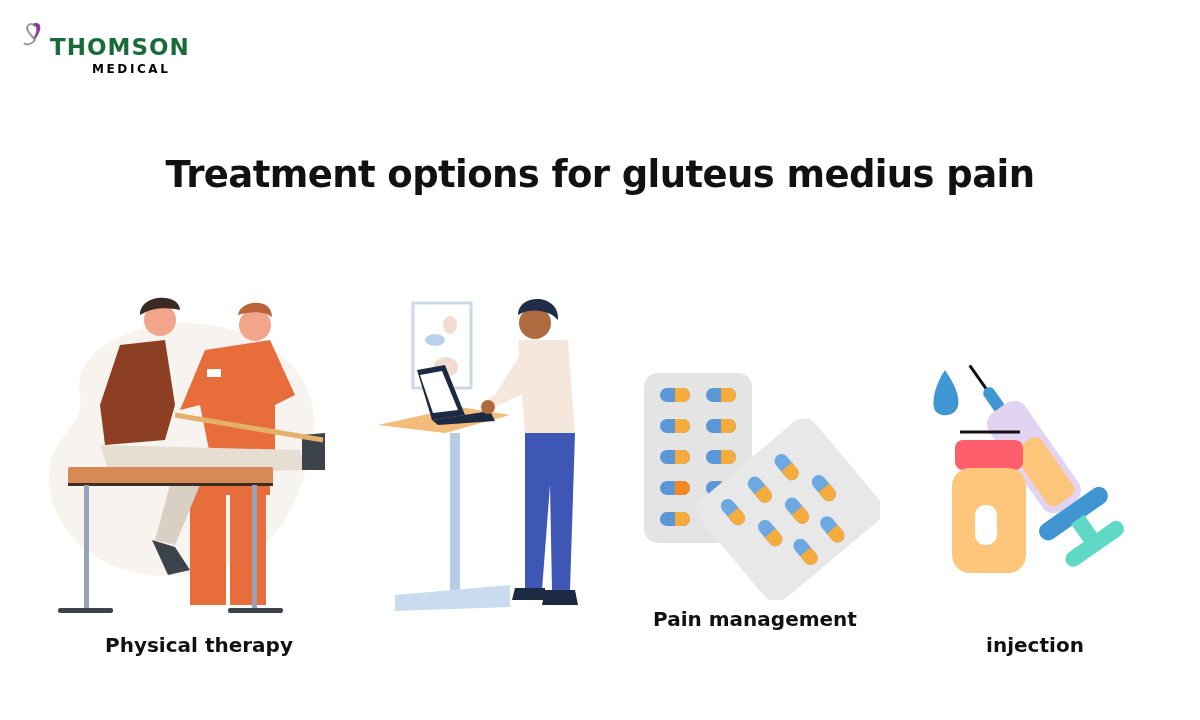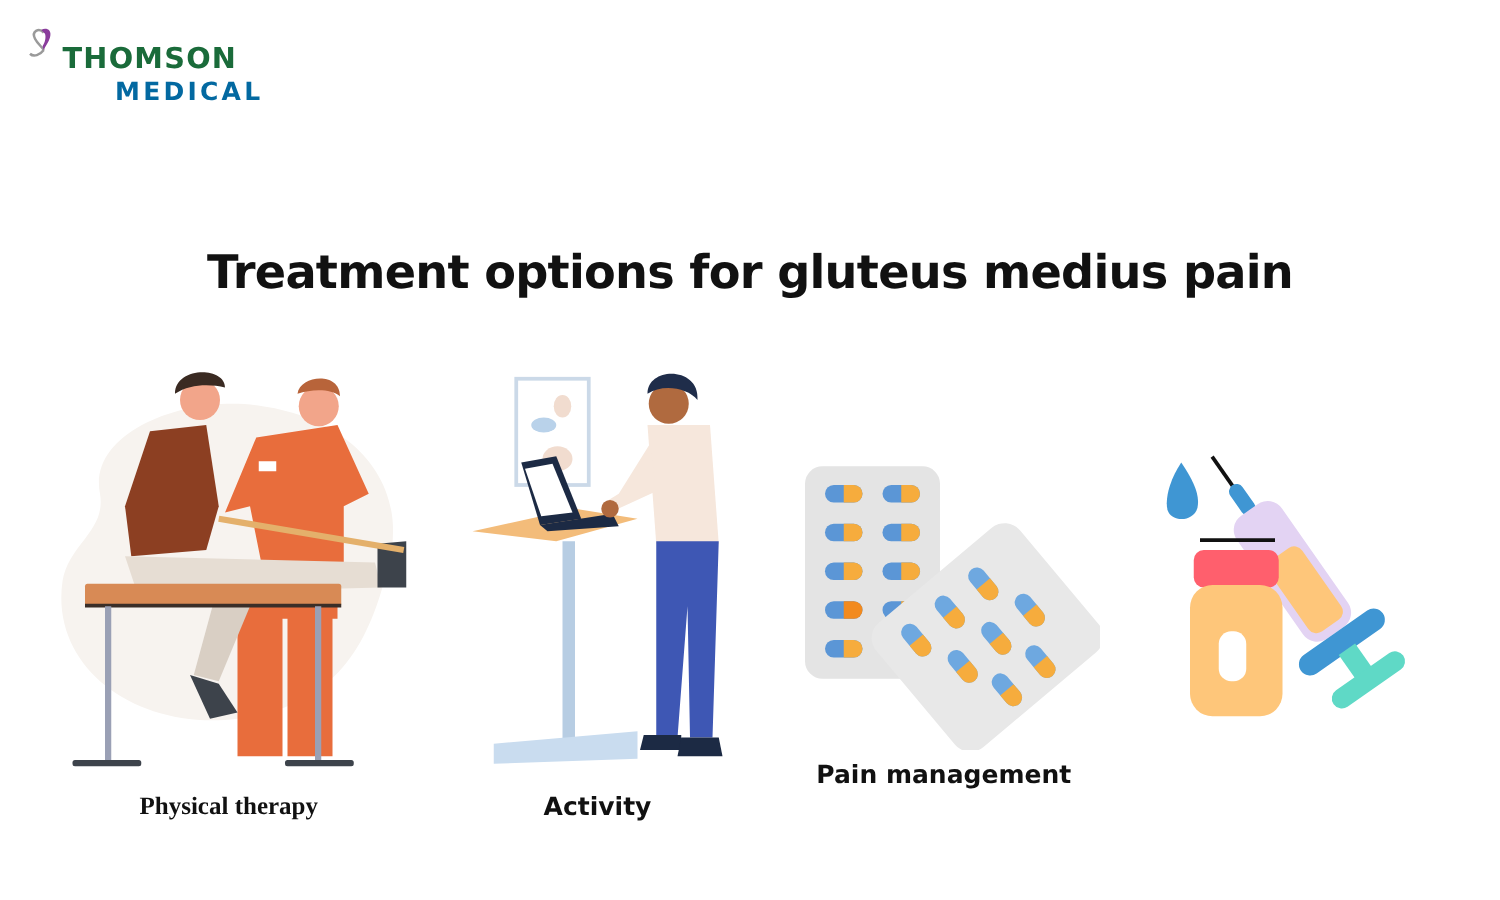--- a/index.html
+++ b/index.html
@@ -1,21 +1,21 @@
 <!DOCTYPE html>
 <html><head>
 <meta charset="utf-8">
 <style>
   html, body { margin: 0; padding: 0; background: #ffffff; }
   body { width: 1200px; height: 720px; position: relative; overflow: hidden; font-family: "Liberation Sans", sans-serif; }
   .logo { position: absolute; left: 22px; top: 22px; width: 200px; height: 62px; }
   .logo .mark { position: absolute; left: 0; top: 0; width: 26px; height: 26px; }
   .logo .brand { position: absolute; left: 28px; top: 14px; font-family: "DejaVu Sans", sans-serif; font-weight: 700; font-size: 23px; letter-spacing: 1px; color: #1a6b3a; line-height: 1; }
-  .logo .sub { position: absolute; left: 70px; top: 41px; font-family: "DejaVu Sans", sans-serif; font-weight: 700; font-size: 20px; letter-spacing: 2.6px; color: #0369a1; line-height: 1; }
-  .title { position: absolute; left: 0; right: 0; top: 153px; text-align: center; font-family: "DejaVu Sans", sans-serif; font-weight: 700; font-size: 37px; letter-spacing: -0.6px; color: #111111; margin-top: 43px; }
+  .logo .sub { position: absolute; left: 70px; top: 41px; font-family: "DejaVu Sans", sans-serif; font-weight: 700; font-size: 12px; letter-spacing: 2.6px; color: #000000; line-height: 1; }
+  .title { position: absolute; left: 0; right: 0; top: 153px; text-align: center; font-family: "DejaVu Sans", sans-serif; font-weight: 700; font-size: 37px; letter-spacing: -0.6px; color: #111111; }
   .card { position: absolute; }
   .card svg { display: block; }
   .label { position: absolute; text-align: center; font-family: "DejaVu Sans", sans-serif; font-weight: 700; font-size: 20px; color: #111; line-height: 30px; }
 </style>
 </head>
 <body>
 
 <div class="logo">
   <svg class="mark" viewBox="0 0 26 26">
     <path d="M13 4 C9 0, 3 3, 6 9 C8 13, 12 16, 13 18" fill="none" stroke="#9a9a9a" stroke-width="2"></path>
@@ -50,21 +50,21 @@
     <line x1="135" y1="130" x2="283" y2="155" stroke="#e4b06b" stroke-width="5"></line>
 
     <rect x="28" y="182" width="205" height="18" rx="2" fill="#d88a55"></rect>
     <rect x="28" y="198" width="205" height="3" fill="#3a2e28"></rect>
     <rect x="44" y="200" width="5" height="125" fill="#9aa0b5"></rect>
     <rect x="212" y="200" width="5" height="125" fill="#9aa0b5"></rect>
     <rect x="18" y="323" width="55" height="5" rx="2" fill="#3d434b"></rect>
     <rect x="188" y="323" width="55" height="5" rx="2" fill="#3d434b"></rect>
   </svg>
 </div>
-<div class="label" style="left:40px; top:630px; width:286px;font-family:Liberation Serif, serif;">Physical therapy</div>
+<div class="label" style="left:56px; top:630px; width:286px;">Physical therapy</div>
 
 <div class="card" style="left:370px; top:285px;">
   <svg width="220" height="335" viewBox="0 0 220 335">
     <rect x="43" y="18" width="58" height="85" fill="#ffffff" stroke="#cbd9e8" stroke-width="3"></rect>
     <ellipse cx="65" cy="55" rx="10" ry="6" fill="#b9d2ea"></ellipse>
     <ellipse cx="80" cy="40" rx="7" ry="9" fill="#f1dccf"></ellipse>
     <ellipse cx="76" cy="82" rx="12" ry="10" fill="#f1dccf"></ellipse>
     <path d="M8 140 L90 122 L140 130 L75 148 Z" fill="#f3bc7a"></path>
     <rect x="80" y="148" width="10" height="160" fill="#b7cde3"></rect>
     <path d="M25 310 L140 300 L140 322 L25 326 Z" fill="#c9dcef"></path>
@@ -75,21 +75,20 @@
     <path d="M148 30 C148 8, 190 8, 188 35 C180 25, 160 22, 148 30 Z" fill="#1f2d4a"></path>
     <path d="M148 55 L198 55 L205 150 L155 150 Z" fill="#f6e7dc"></path>
     <path d="M150 70 L125 110 L112 118 L118 125 L155 108 Z" fill="#f6e7dc"></path>
     <circle cx="118" cy="122" r="7" fill="#b06a3f"></circle>
     <path d="M155 148 L205 148 L200 305 L182 305 L180 200 L172 305 L155 305 Z" fill="#3e57b4"></path>
     <path d="M145 303 L175 303 L175 315 L142 315 Z" fill="#1c2a44"></path>
     <path d="M175 305 L205 305 L208 320 L172 320 Z" fill="#1c2a44"></path>
   </svg>
 </div>
 <div class="label" style="left:380px; top:630px; width:196px;">
-  <div>Activity</div>
 </div>
 
 <div class="card" style="left:630px; top:360px;">
   <svg width="250" height="240" viewBox="0 0 250 240">
     <rect x="14" y="13" width="108" height="170" rx="14" fill="#e4e4e4"></rect>
     <g>
       <g transform="translate(30,28)">
           <rect x="0" y="0" width="30" height="14" rx="7" fill="#5b96d6"></rect>
           <path d="M15 0 H23 A7 7 0 0 1 23 14 H15 Z" fill="#f6ac3d"></path>
         </g>
@@ -179,13 +178,14 @@
       <rect x="-8" y="48" width="16" height="26" fill="#5fd9c6"></rect>
       <rect x="-34" y="70" width="68" height="16" rx="8" fill="#5fd9c6"></rect>
     </g>
     <rect x="35" y="100" width="68" height="30" rx="8" fill="#ff5f6d"></rect>
     <path d="M40 92 L100 92" stroke="#111" stroke-width="3"></path>
     <rect x="32" y="128" width="74" height="105" rx="18" fill="#fec67a"></rect>
     <rect x="55" y="165" width="22" height="40" rx="10" fill="#ffffff"></rect>
   </svg>
 </div>
 <div class="label" style="left:935px; top:630px; width:200px;">
+  <div>injection</div>
 </div>
 
 </body></html>

